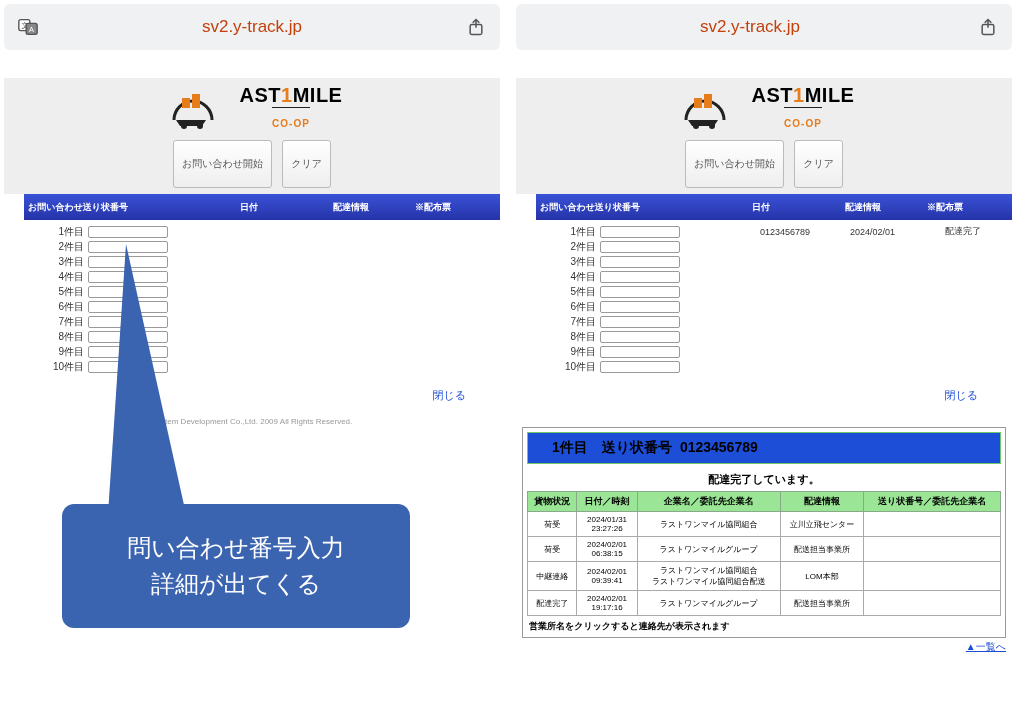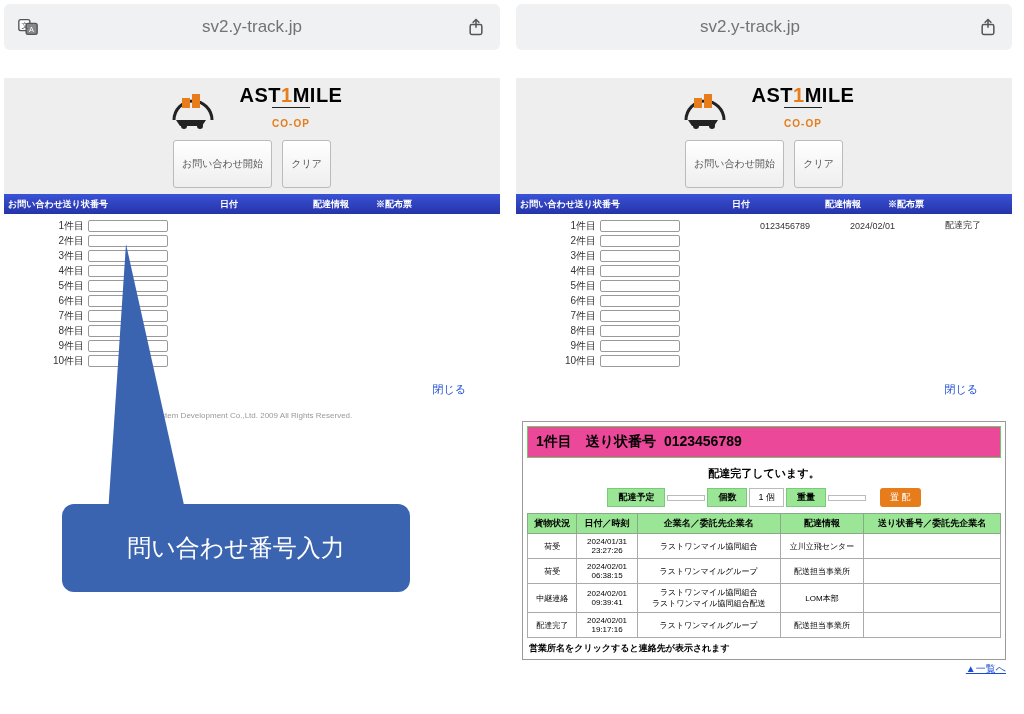--- a/index.html
+++ b/index.html
@@ -31,21 +31,21 @@
 }
 .addr-icon {
   width: 28px; height: 28px;
   display: flex; align-items: center; justify-content: center;
   color: #555;
 }
 .addr-url {
   flex: 1;
   text-align: center;
   font-size: 17px;
-  color: #737373;
+  color: #c2410c;
 }
 .logo-zone {
   background: #eee;
   text-align: center;
   padding: 6px 0 2px;
   margin-top: 28px;
 }
 .logo {
   display: inline-flex;
   align-items: center;
@@ -71,31 +71,32 @@
   padding: 16px 8px;
   border: 1px solid #bbb;
   border-radius: 3px;
   background: linear-gradient(#fff,#eee);
   color: #555;
   margin: 0 3px;
   cursor: pointer;
 }
 .hdr-blue {
   display: flex;
-  height: 20px;
+  height: 26px;
   background: linear-gradient(#3a52d6,#2533a8);
   color: #fff;
   font-size: 9px;
   font-weight: bold;
   align-items: center;
+  margin-left: 20px;
 }
 .hdr-blue .h1 { width: 168px; padding-left: 4px; }
 .hdr-blue .h2 { width: 114px; text-align: center; }
 .hdr-blue .h3 { width: 90px; text-align: center; }
-.hdr-blue .h4 { width: 74px; }
+.hdr-blue .h4 { width: 74px; text-align: center; }
 .form-rows { padding: 4px 0 0 48px; }
 .form-row {
   display: flex;
   align-items: center;
   height: 15px;
   font-size: 10px;
   color: #333;
 }
 .form-row .lbl { width: 36px; text-align: right; padding-right: 4px; }
 .form-row .inp {
@@ -144,22 +145,22 @@
   border-bottom: 270px solid #3a63b0;
 }
 
 .detail {
   margin: 24px 6px 0;
   border: 1px solid #999;
   padding: 4px;
   font-size: 10px;
 }
 .detail-title {
-  background: #ec4899;
-  padding: 6px 8px;
+  background: #1d4ed8;
+  padding: 6px 24px;
   font-size: 14px;
   font-weight: bold;
   border: 1px solid #6fc96a;
 }
 .detail-status {
   text-align: center;
   padding: 8px 0 4px;
   font-weight: bold;
   font-size: 11px;
 }
@@ -313,20 +314,21 @@
           <span class="lbl">10件目</span>
           <span class="inp"></span>
         </div>
       </div>
     <div class="close-link"><a href="#">閉じる</a></div>
     <div class="copyright">System Development Co.,Ltd. 2009 All Rights Reserved.</div>
 
     <div class="callout-pointer"></div>
     <div class="callout">
       <div>問い合わせ番号入力</div>
+      <div>詳細が出てくる</div>
     </div>
   </div>
 
   <div class="screen">
     <div class="addr-bar">
       <div class="addr-url">sv2.y-track.jp</div>
       <div class="addr-icon">
         <svg viewBox="0 0 24 24" width="20" height="20" fill="none" stroke="#555" stroke-width="1.8">
             <rect x="5" y="9" width="14" height="12" rx="2"></rect>
             <path d="M12 3v10M8 7l4-4 4 4"></path>
@@ -405,29 +407,20 @@
         </div>
       </div>
     <div class="close-link"><a href="#">閉じる</a></div>
 
     <div class="detail">
       <div class="detail-title">
         <span>1件目　送り状番号</span>
         &nbsp;<span>0123456789</span>
       </div>
       <div class="detail-status">配達完了しています。</div>
-      <div class="mini-hdr">
-        <span class="mini-cell-h">配達予定</span>
-        <span class="mini-cell"></span>
-        <span class="mini-cell-h">個数</span>
-        <span class="mini-cell small">1 個</span>
-        <span class="mini-cell-h">重量</span>
-        <span class="mini-cell"></span>
-        <span class="pill">置 配</span>
-      </div>
       <table class="tbl">
         <thead>
             <tr>
               <th>貨物状況</th>
               <th>日付／時刻</th>
               <th>企業名／委託先企業名</th>
               <th>配達情報</th>
               <th>送り状番号／委託先企業名</th>
             </tr>
           </thead>

